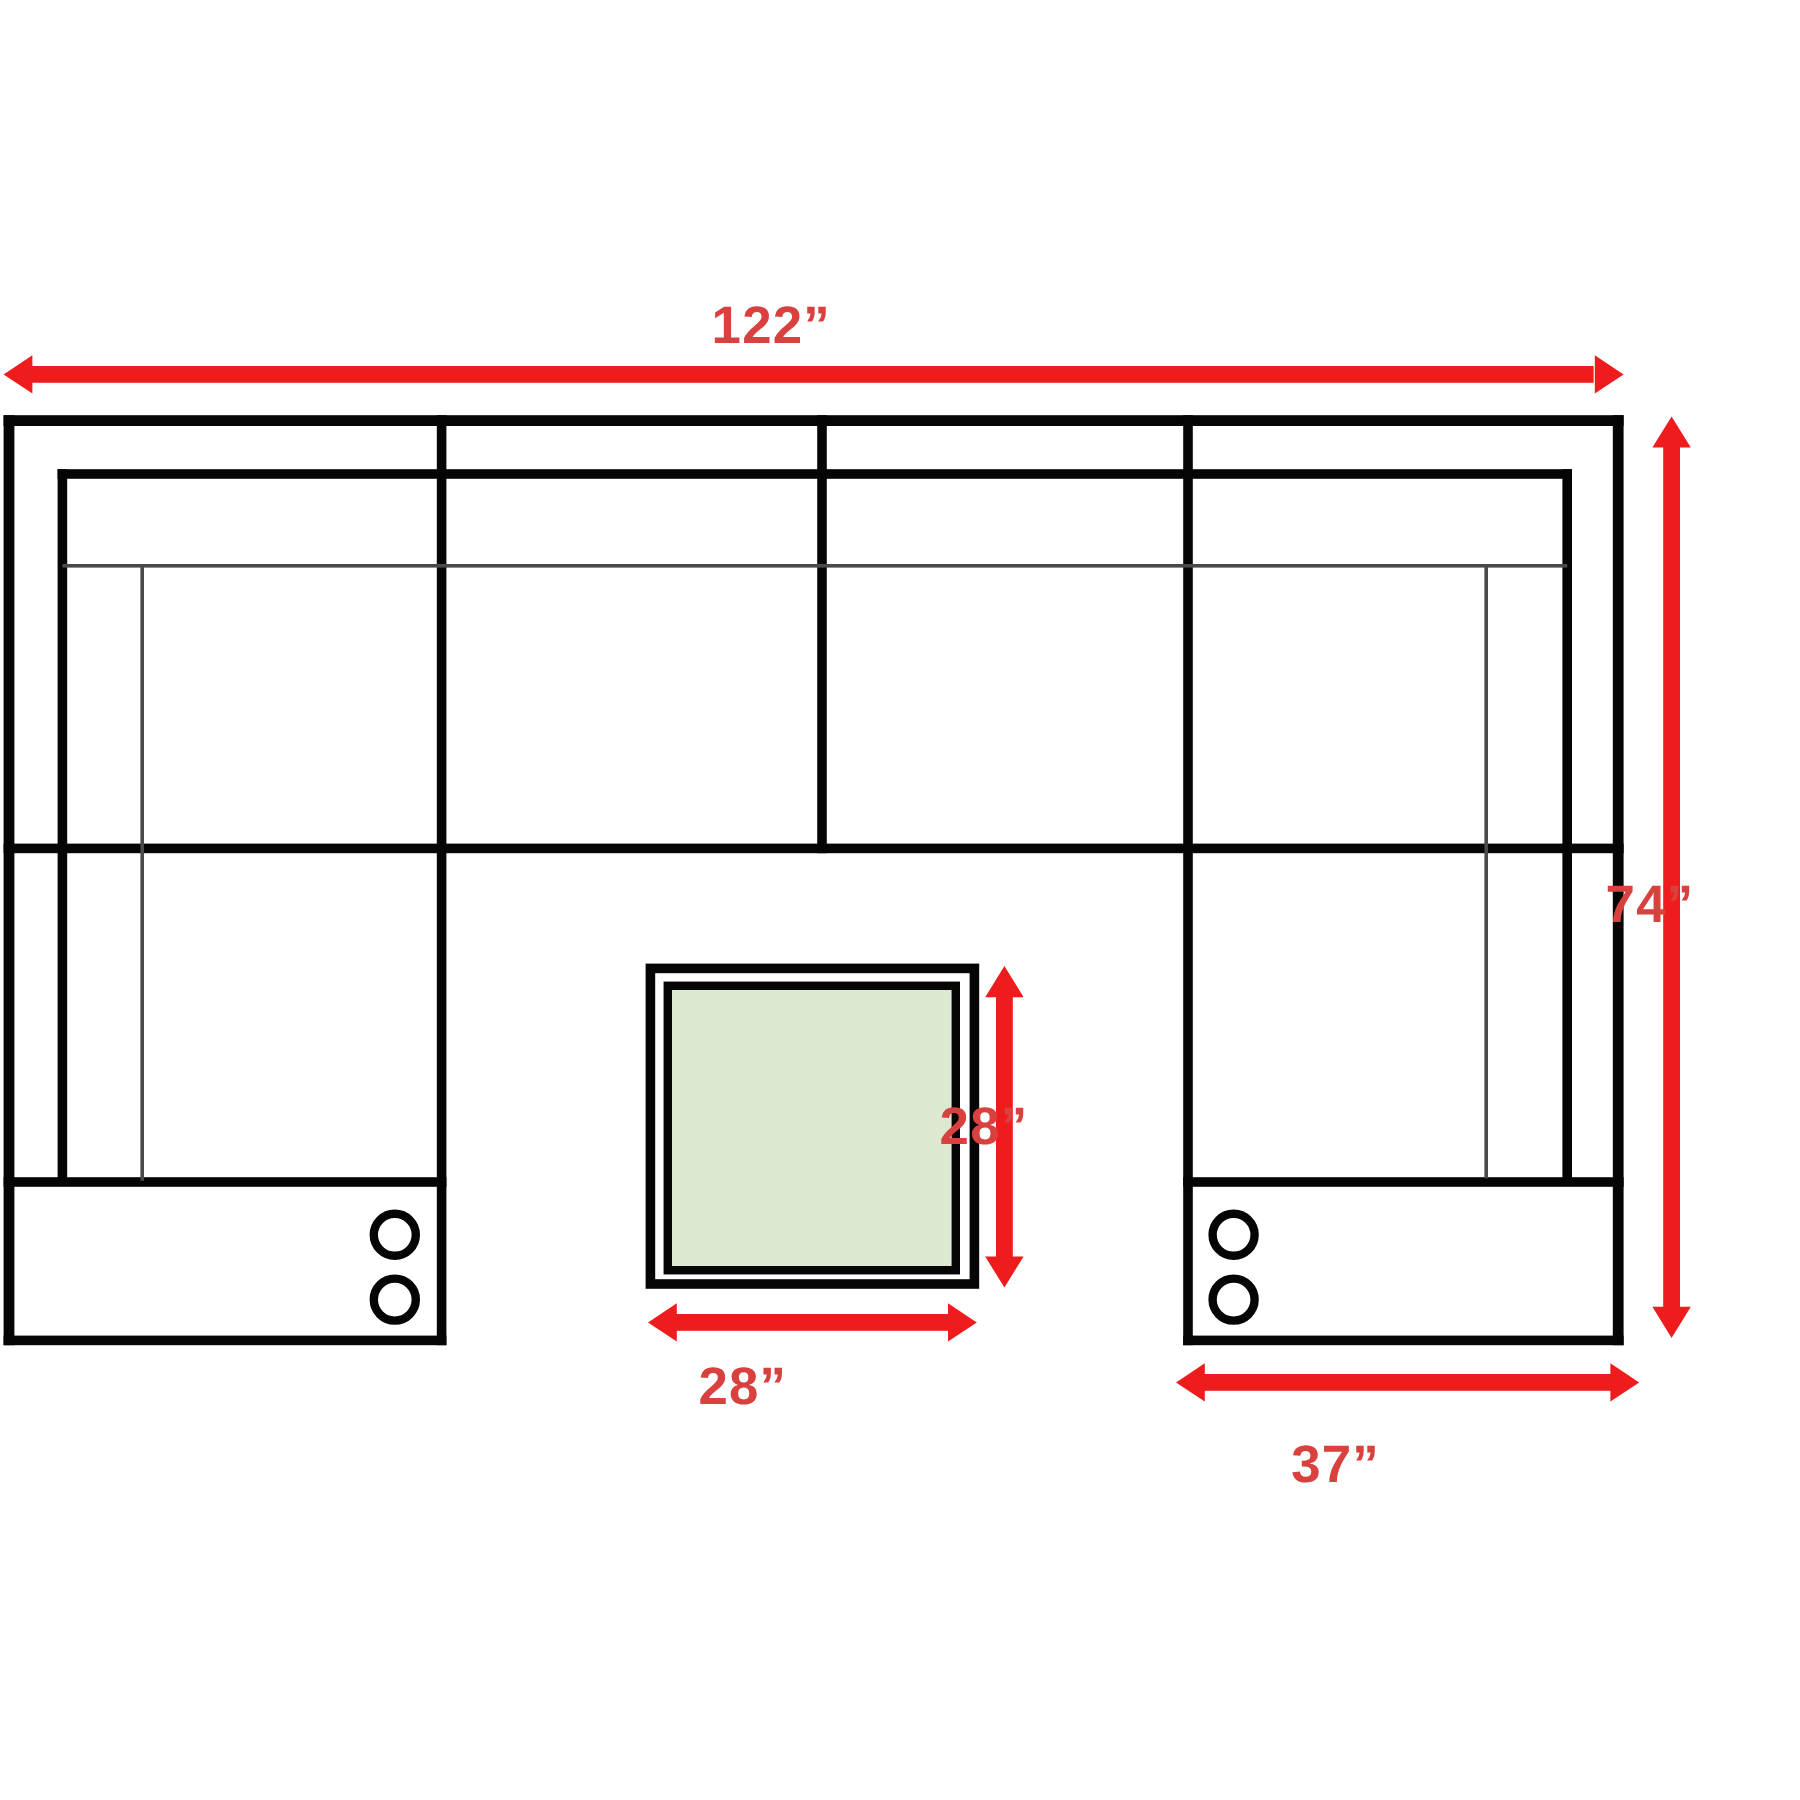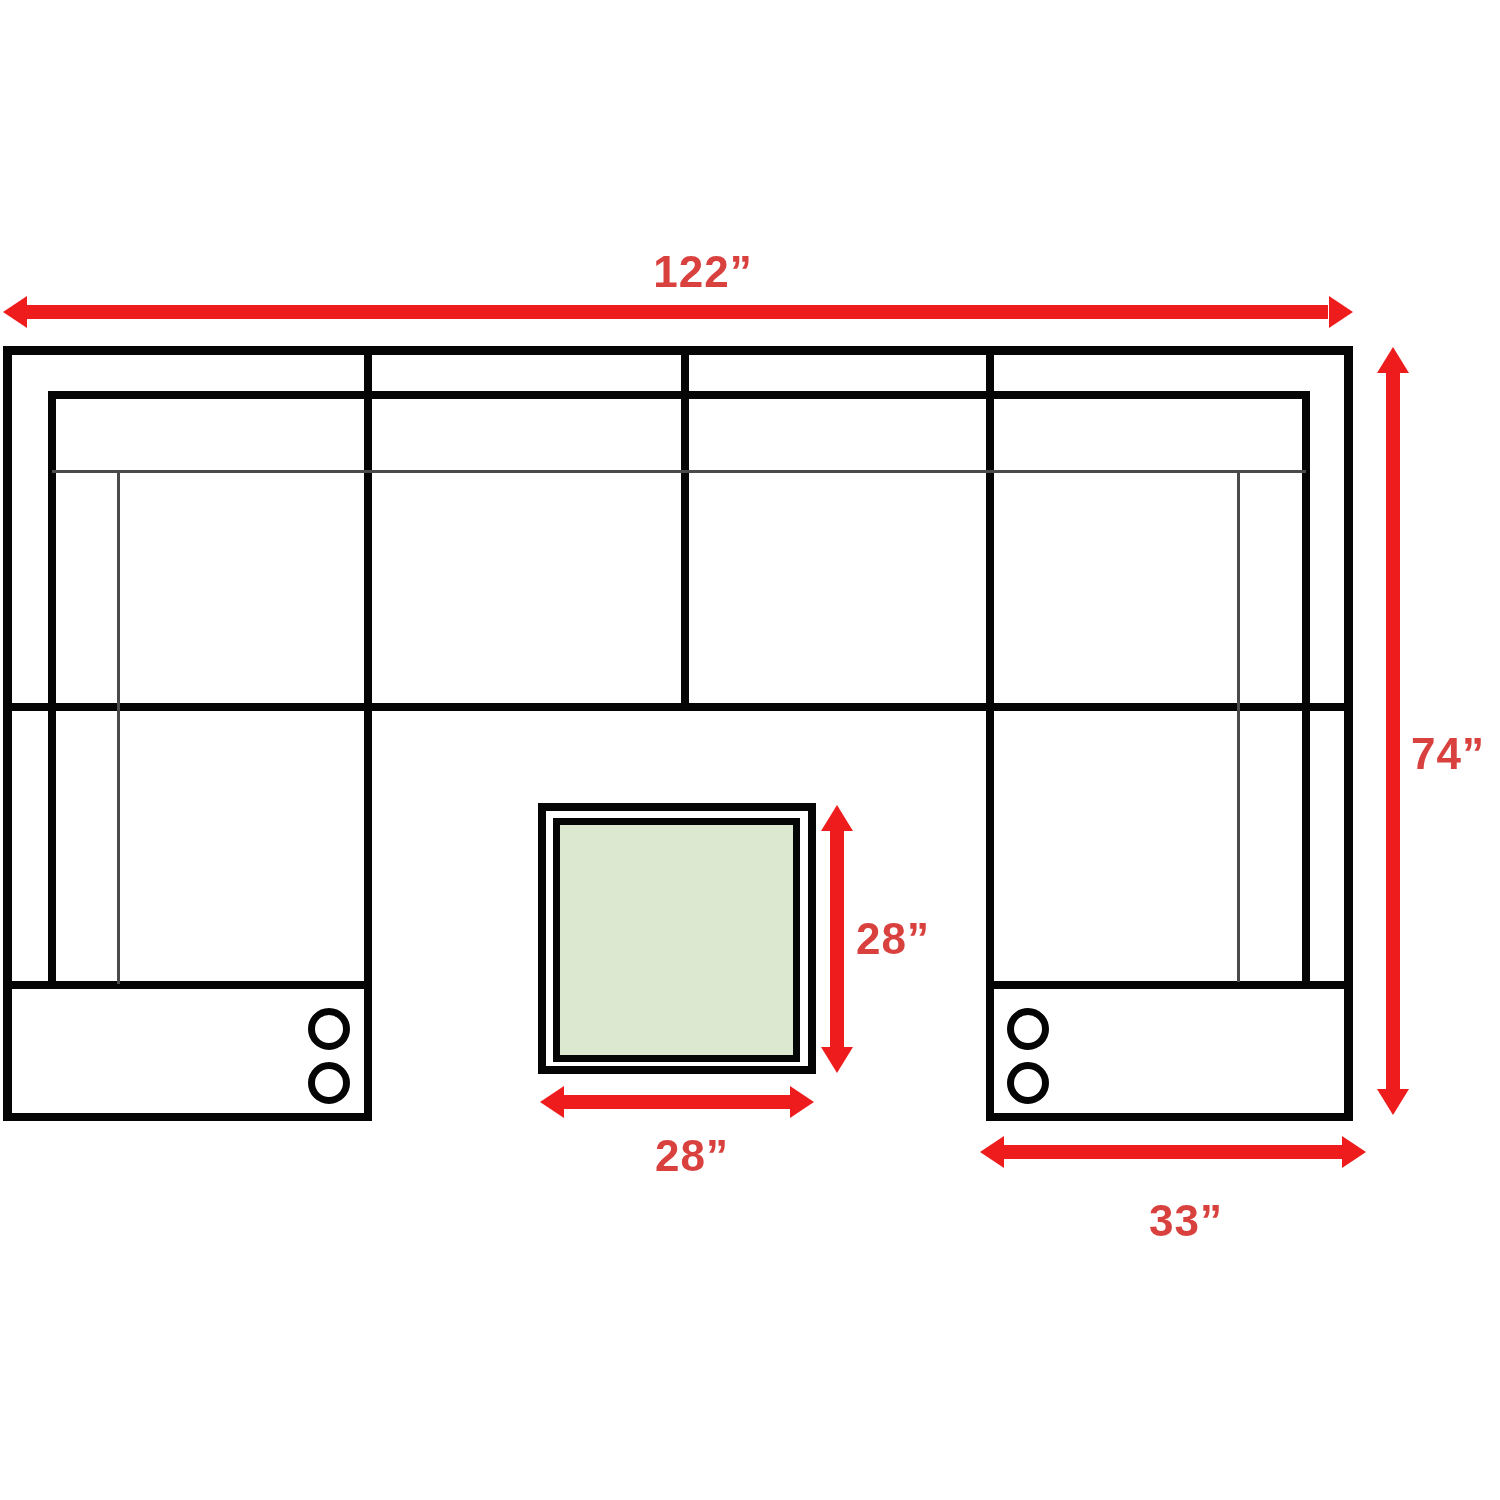--- a/index.html
+++ b/index.html
@@ -74,21 +74,21 @@
   #arr-28h-bar{left:563px;top:1095px;width:228px;height:14px;}
   #arr-28h-hl{left:540px;top:1086px;}
   #arr-28h-hr{left:790px;top:1086px;}
   
   #arr-33-bar{left:1003px;top:1145px;width:340px;height:14px;}
   #arr-33-hl{left:980px;top:1136px;}
   #arr-33-hr{left:1342px;top:1136px;}
 
   
   .dim-label{position:absolute;color:#d9413f;font-size:44px;font-weight:700;
-      width:220px;text-align:center;line-height:1;letter-spacing:1px;}
+      width:220px;line-height:1;letter-spacing:1px;}
   #lbl-122{left:593px; top:250px;}
   #lbl-74 {left:1338px;top:732px;}
   #lbl-28v{left:783px; top:917px;}
   #lbl-28h{left:582px; top:1134px;}
   #lbl-33 {left:1076px;top:1199px;}
 </style>
 </head>
 <body>
 
 <div id="diagram">
@@ -139,15 +139,15 @@
   <div class="dim-label" id="lbl-28v">28”</div>
 
   <div class="bar" id="arr-28h-bar"></div>
   <div class="ah left" id="arr-28h-hl"></div>
   <div class="ah right" id="arr-28h-hr"></div>
   <div class="dim-label" id="lbl-28h">28”</div>
 
   <div class="bar" id="arr-33-bar"></div>
   <div class="ah left" id="arr-33-hl"></div>
   <div class="ah right" id="arr-33-hr"></div>
-  <div class="dim-label" id="lbl-33">33”</div>
+  <div class="dim-label" id="lbl-33">37”</div>
 
 </div>
 
 </body></html>

